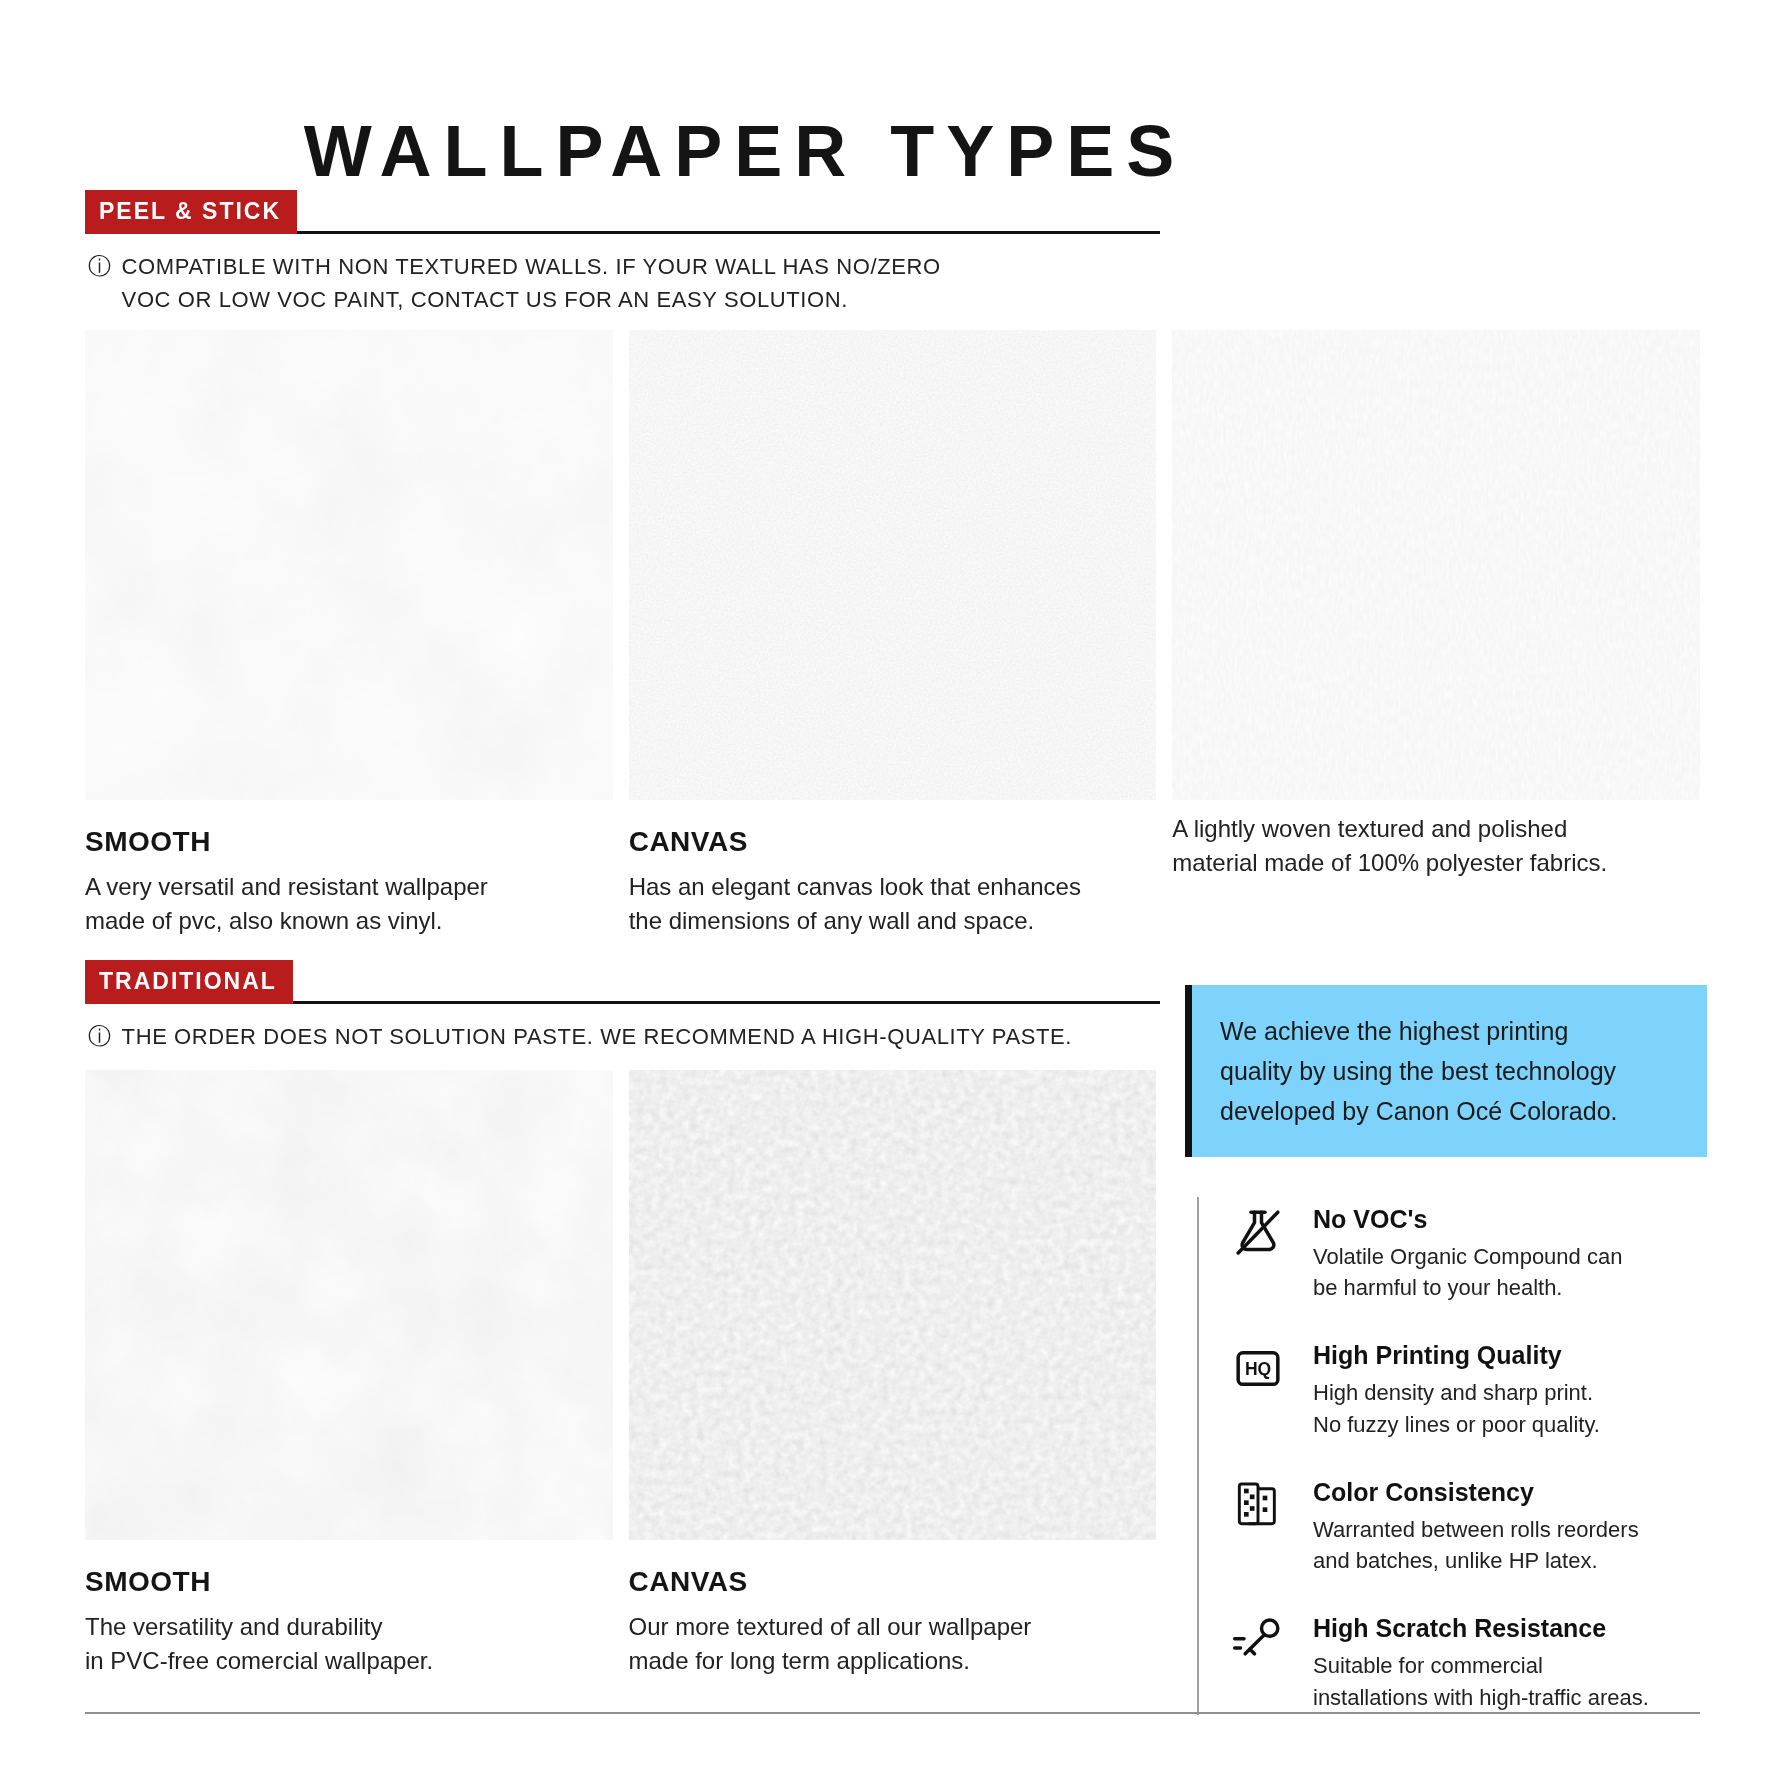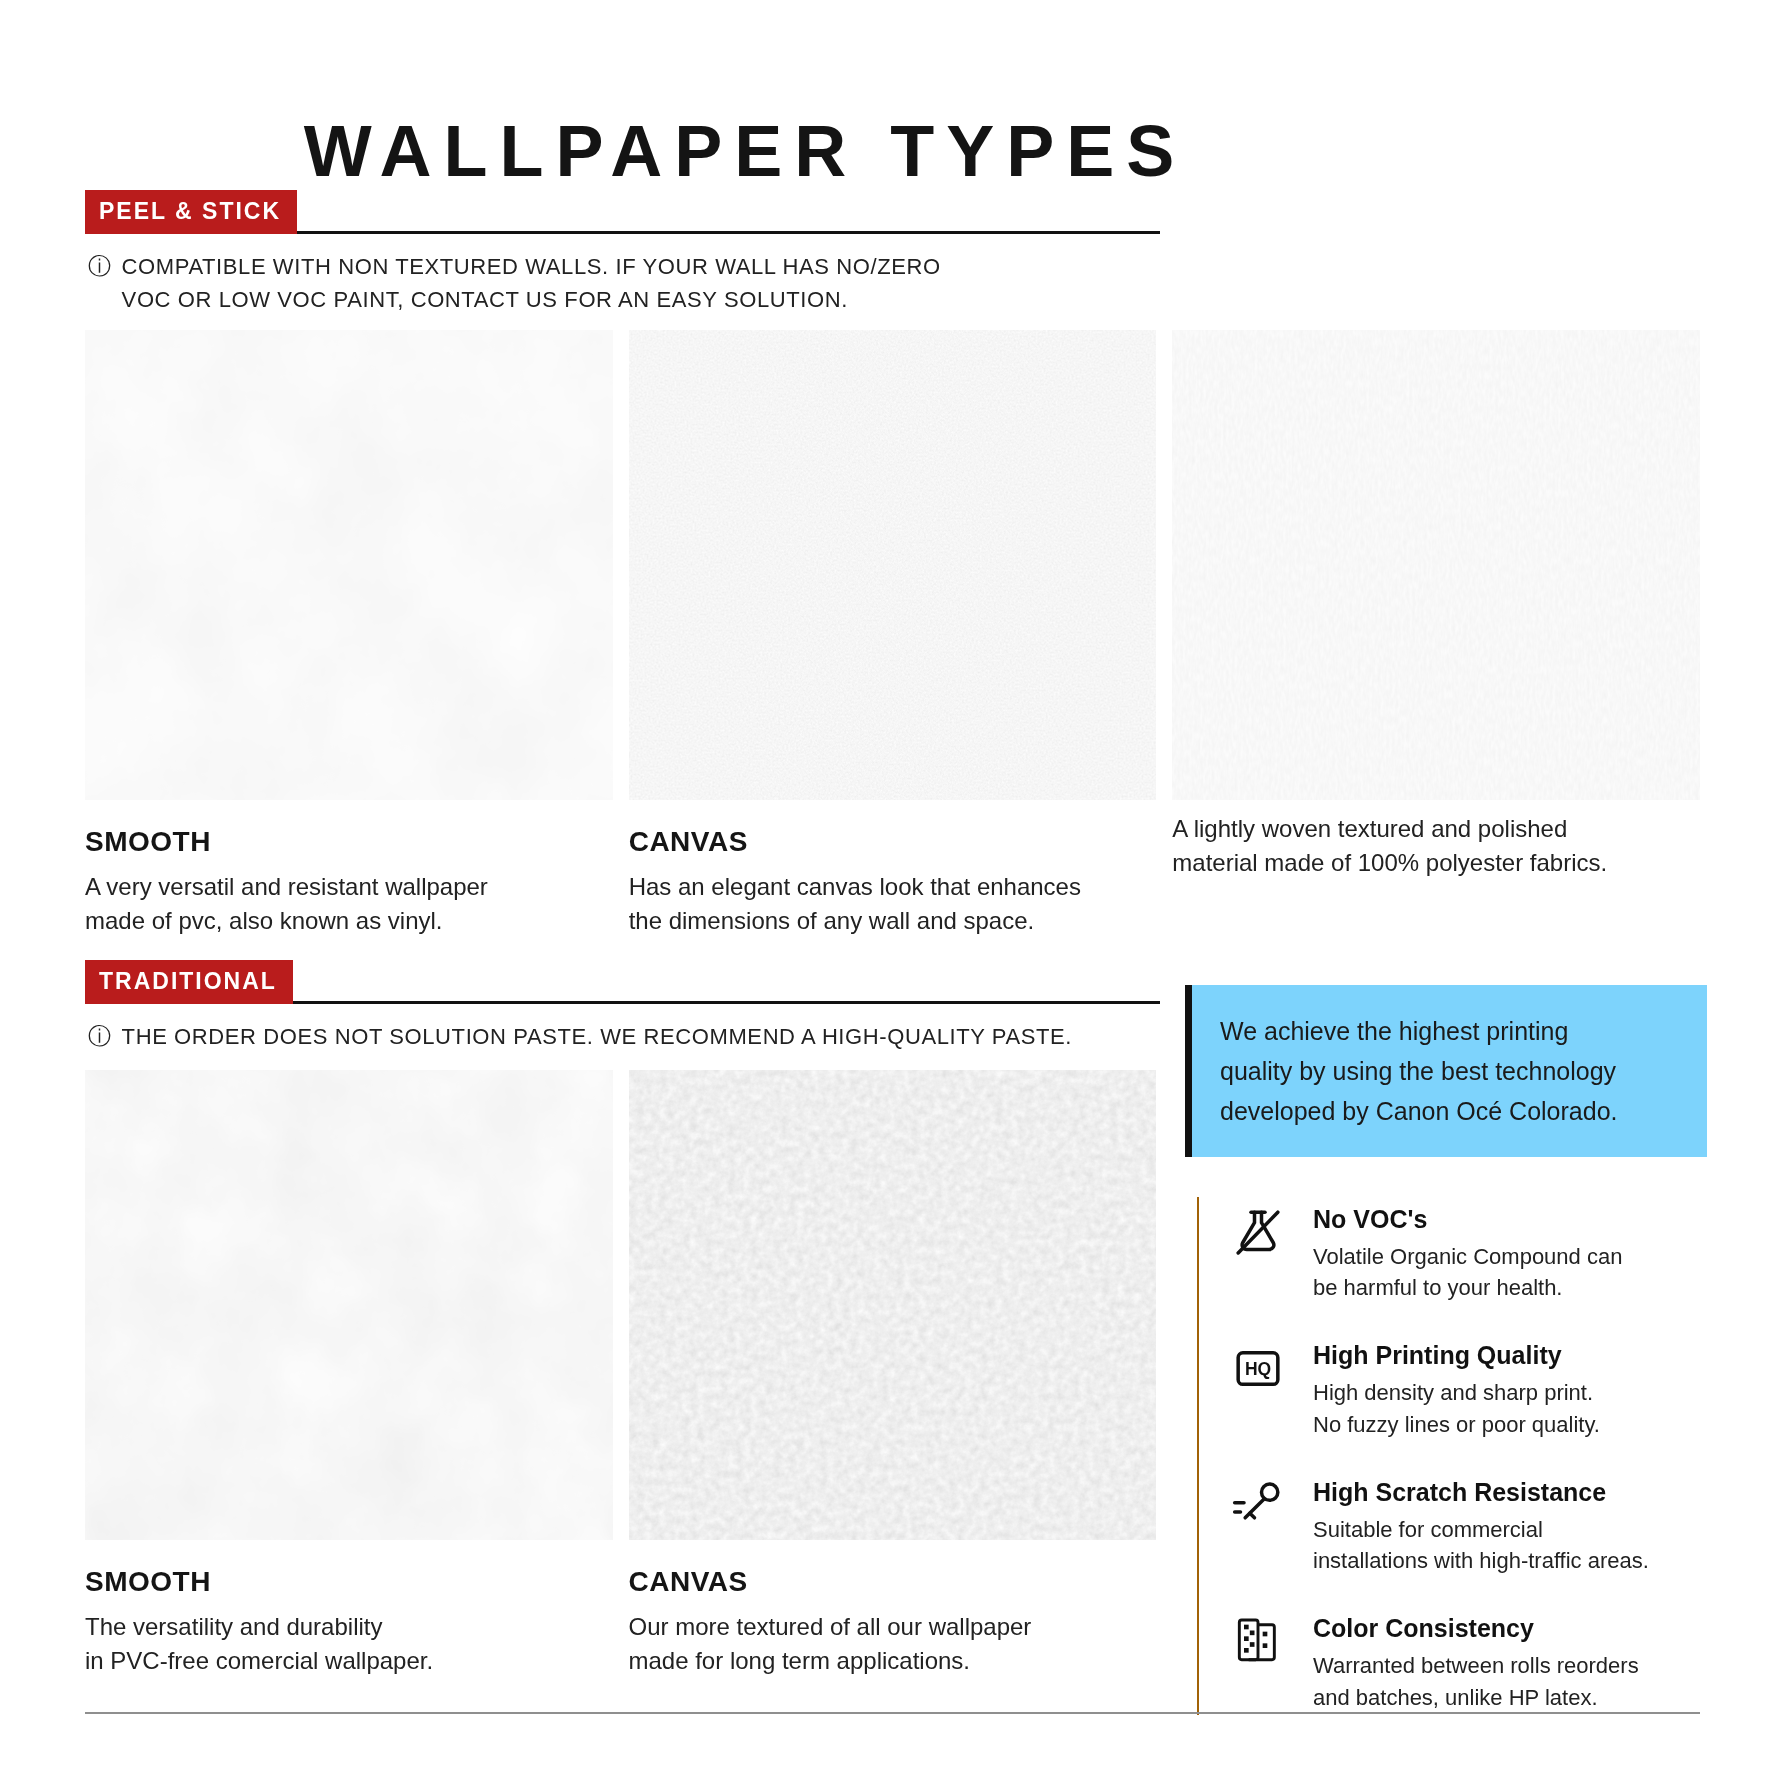--- a/index.html
+++ b/index.html
@@ -28,21 +28,21 @@
   figure.card{margin:0;}
   .swatch{position:relative;height:470px;background:#f5f5f4;overflow:hidden;}
   .swatch svg{position:absolute;inset:0;width:100%;height:100%;display:block;}
   .swname{margin:26px 0 0 0;font-size:28px;font-weight:600;letter-spacing:.5px;color:#151515;}
   .swdesc{margin:12px 0 0 0;font-size:24px;line-height:1.4;color:#222;white-space:pre-line;}
 
   .right-col{position:absolute;left:1185px;top:985px;width:522px;}
   .quality-box{background:#7dd3fc;border-left:7px solid #111;padding:26px 26px 26px 28px;}
   .quality-box p{margin:0;font-size:25px;line-height:1.6;color:#1a1a1a;white-space:pre-line;}
 
-  .features{margin-top:40px;margin-left:12px;border-left:2px solid #a16207;padding:6px 0 2px 30px;}
+  .features{margin-top:40px;margin-left:12px;border-left:2px solid #a3a3a3;padding:6px 0 2px 30px;}
   .feature{display:flex;gap:26px;align-items:flex-start;margin-bottom:36px;}
   .feature:last-child{margin-bottom:0;}
   .feat-icon{flex:none;width:58px;height:58px;display:flex;align-items:center;justify-content:center;}
   .feat-icon svg{width:56px;height:56px;display:block;}
   .feat-title{margin:2px 0 0 0;font-size:25px;font-weight:bold;color:#111;}
   .feat-desc{margin:7px 0 0 0;font-size:22px;line-height:1.42;color:#222;white-space:pre-line;}
 
   .bottom-rule{position:absolute;left:85px;top:1712px;width:1615px;height:0;
     border-top:2px solid #8f8f8f;}
 </style>
@@ -232,39 +232,20 @@
         <span class="feat-icon">
           <svg viewBox="0 0 48 48">
             <rect x="7" y="11" width="34" height="27" rx="4" fill="none" stroke="#111" stroke-width="3"></rect>
             <text x="24" y="30" text-anchor="middle" font-size="15" font-weight="bold" font-family="Liberation Sans, sans-serif" fill="#111">HQ</text>
           </svg>
         </span>
         <div>
           <p class="feat-title">High Printing Quality</p>
           <p class="feat-desc">High density and sharp print.
 No fuzzy lines or poor quality.</p>
-        </div>
-      </div>
-
-      <div class="feature">
-        <span class="feat-icon">
-          <svg viewBox="0 0 48 48">
-            <g fill="none" stroke="#111" stroke-width="3" stroke-linecap="round">
-              <circle cx="34" cy="13" r="7"></circle>
-              <path d="M29 19L13 35"></path>
-              <path d="M17 31l4 4"></path>
-              <path d="M4 22h8"></path>
-              <path d="M4 30h5"></path>
-            </g>
-          </svg>
-        </span>
-        <div>
-          <p class="feat-title">High Scratch Resistance</p>
-          <p class="feat-desc">Suitable for commercial
-installations with high-traffic areas.</p>
         </div>
       </div>
 
       <div class="feature">
         <span class="feat-icon">
           <svg viewBox="0 0 48 48">
             <g fill="none" stroke="#111" stroke-width="2.5" stroke-linejoin="round">
               <rect x="8" y="6" width="16" height="34" rx="2"></rect>
               <path d="M24 10h12a2 2 0 0 1 2 2v26a2 2 0 0 1-2 2H16"></path>
             </g>
@@ -279,18 +260,37 @@
             </g>
           </svg>
         </span>
         <div>
           <p class="feat-title">Color Consistency</p>
           <p class="feat-desc">Warranted between rolls reorders
 and batches, unlike HP latex.</p>
         </div>
       </div>
 
+      <div class="feature">
+        <span class="feat-icon">
+          <svg viewBox="0 0 48 48">
+            <g fill="none" stroke="#111" stroke-width="3" stroke-linecap="round">
+              <circle cx="34" cy="13" r="7"></circle>
+              <path d="M29 19L13 35"></path>
+              <path d="M17 31l4 4"></path>
+              <path d="M4 22h8"></path>
+              <path d="M4 30h5"></path>
+            </g>
+          </svg>
+        </span>
+        <div>
+          <p class="feat-title">High Scratch Resistance</p>
+          <p class="feat-desc">Suitable for commercial
+installations with high-traffic areas.</p>
+        </div>
+      </div>
+
     </div>
   </div>
 
   <div class="bottom-rule"></div>
 
 </div>
 
 </body></html>

